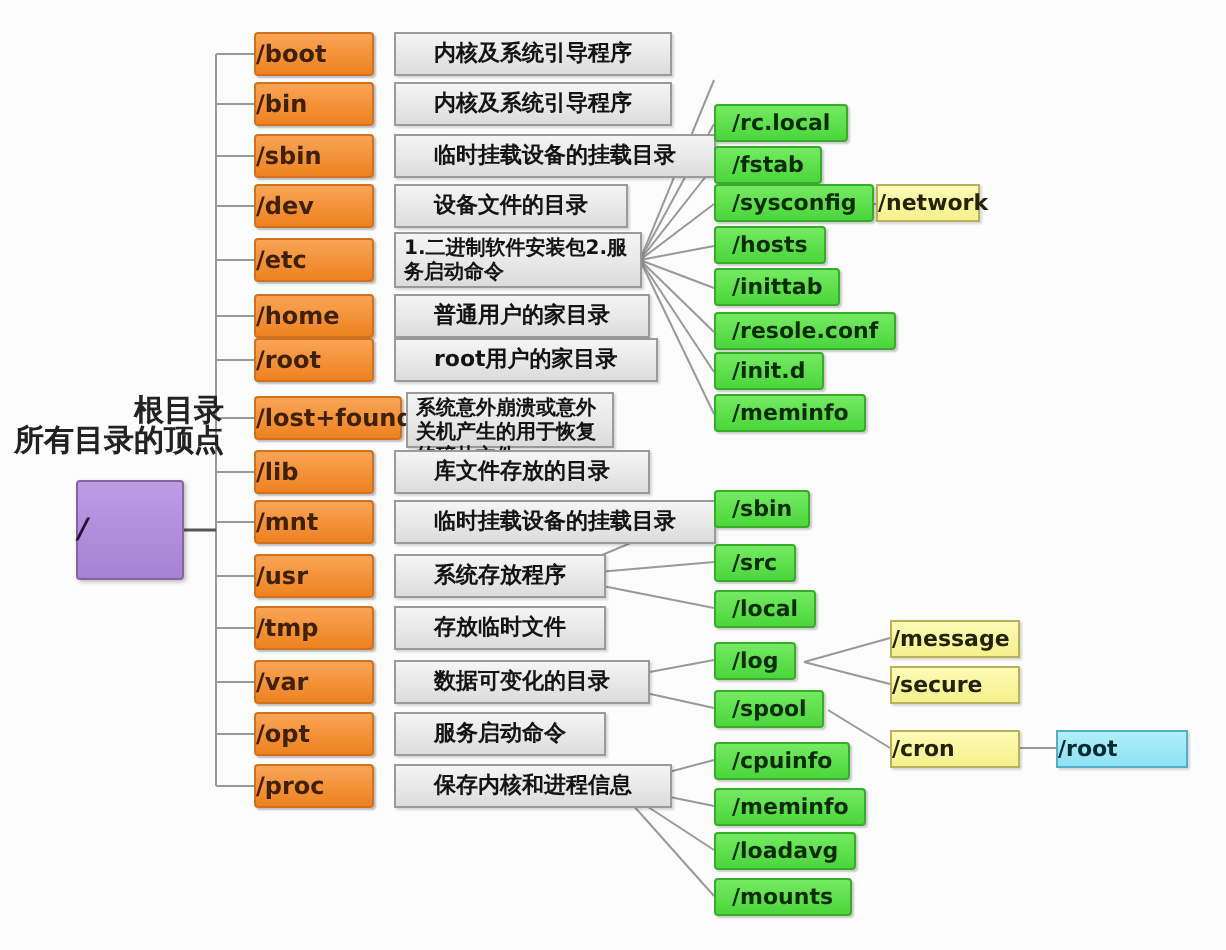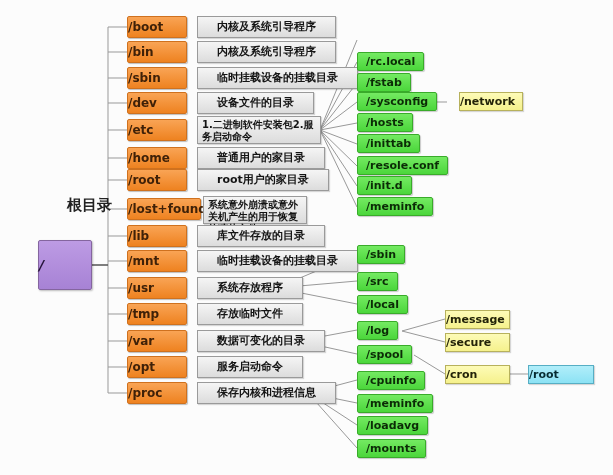--- a/index.html
+++ b/index.html
@@ -100,20 +100,21 @@
       <line x1="308" y1="393" x2="357" y2="403"></line>
       <line x1="308" y1="393" x2="357" y2="425"></line>
       <line x1="308" y1="393" x2="357" y2="448"></line>
     </g>
 
     <line x1="92" y1="265" x2="108" y2="265" stroke="#555" stroke-width="1.5"></line>
   </svg>
 
   <div class="root-caption">
     <div>根目录</div>
+    <div>所有目录的顶点</div>
   </div>
   <div class="node purple">/</div>
 
   <div class="node orange" style="top:16px">/boot</div>
   <div class="node desc" style="top:16px">内核及系统引导程序</div>
 
   <div class="node orange" style="top:41px">/bin</div>
   <div class="node desc" style="top:41px">内核及系统引导程序</div>
 
   <div class="node orange" style="top:67px">/sbin</div>
@@ -157,21 +158,21 @@
 
   <div class="node green" style="top:52px">/rc.local</div>
   <div class="node green" style="top:73px">/fstab</div>
   <div class="node green" style="top:92px">/sysconfig</div>
   <div class="node green" style="top:113px">/hosts</div>
   <div class="node green" style="top:134px">/inittab</div>
   <div class="node green" style="top:156px">/resole.conf</div>
   <div class="node green" style="top:176px">/init.d</div>
   <div class="node green" style="top:197px">/meminfo</div>
 
-  <div class="node yellow" style="left:459px;top:92px;width:64px">/network</div>
+  <div class="node yellow" style="left:438px;top:92px;width:52px">/network</div>
 
   <div class="node green" style="top:245px">/sbin</div>
   <div class="node green" style="top:272px">/src</div>
   <div class="node green" style="top:295px">/local</div>
 
   <div class="node green" style="top:321px">/log</div>
   <div class="node green" style="top:345px">/spool</div>
 
   <div class="node yellow" style="left:445px;top:310px;width:65px">/message</div>
   <div class="node yellow" style="left:445px;top:333px;width:65px">/secure</div>

